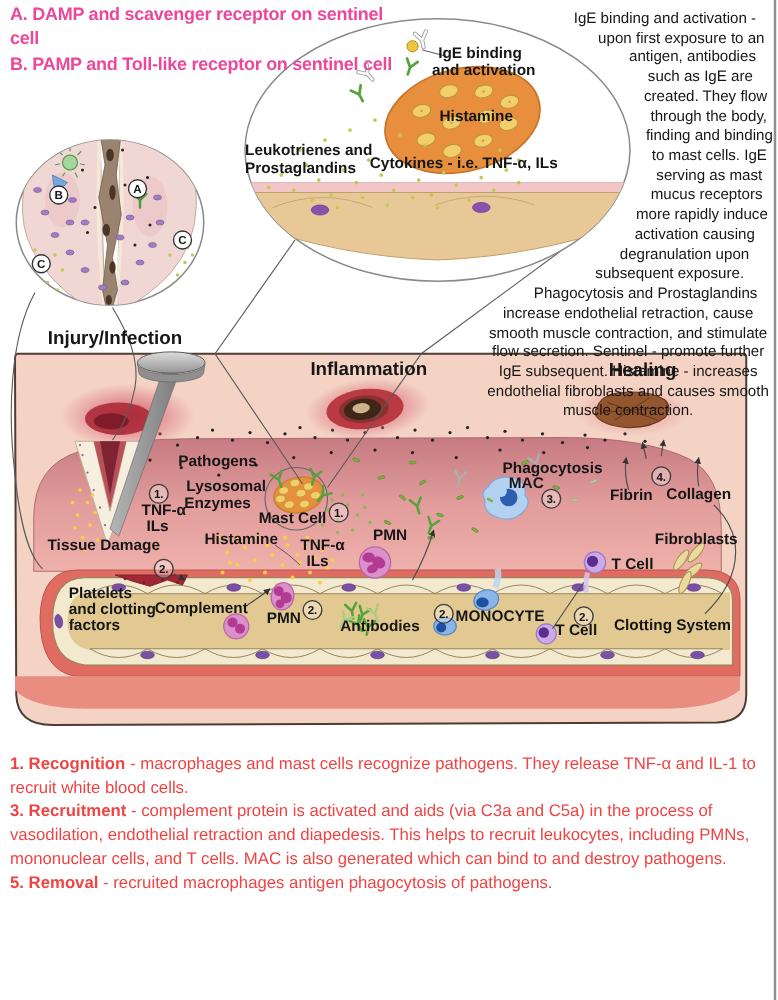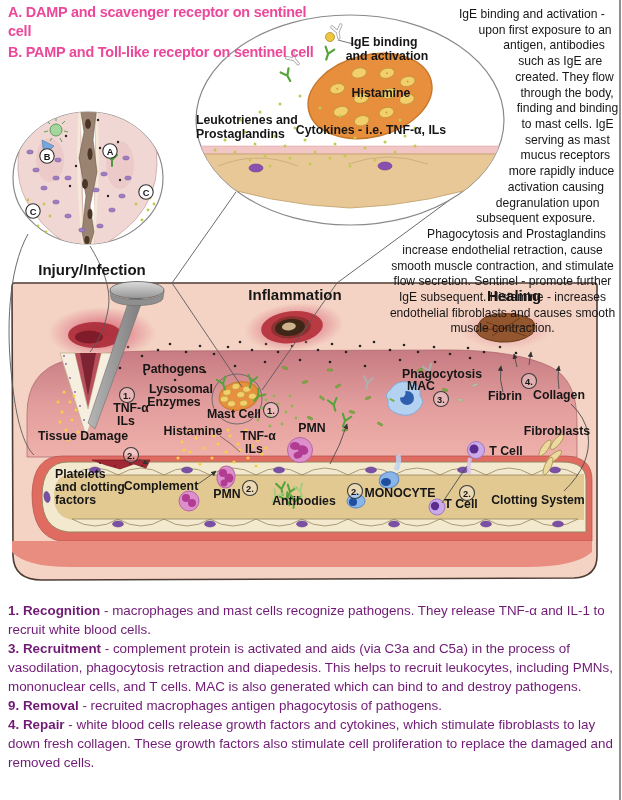--- a/index.html
+++ b/index.html
@@ -8,21 +8,21 @@
   .abs{position:absolute}
   svg{position:absolute;left:0;top:0}
   .notes{left:8px;top:3px;width:306px;font-size:14.4px;font-weight:700;line-height:1.3;
          color:#ec4899;letter-spacing:-0.2px}
   .notes div{margin-bottom:3px}
   .rtext{left:386px;top:7px;width:233px;font-size:12.1px;line-height:1.3;color:#161616;
          text-align:center;font-weight:400}
   .rtext .b{font-weight:400}
   .spacer{float:left;width:130px;height:238px;shape-outside:ellipse(162px 112px at -36px 112px);
           shape-margin:5px}
-  .steps{left:8px;top:601px;width:610px;font-size:13.4px;line-height:19px;color:#701a75}
+  .steps{left:8px;top:601px;width:610px;font-size:13.4px;line-height:19px;color:#ef4444}
   .steps p{margin:0}
   .steps .b{font-weight:700}
   .edge{left:619px;top:0;width:2px;height:800px;background:#909090}
   svg text{font-family:"Liberation Sans",sans-serif;font-weight:700;fill:#161616}
   .lbl{font-size:12.3px}
   .lg{font-size:15px}
   .num{font-size:9.3px}
   .mid{text-anchor:middle}
 </style>
 </head>
@@ -660,19 +660,18 @@
   <div class="abs rtext">
     <div class="spacer"></div>
     <span class="b">IgE binding and activation</span><span> - upon first exposure to an antigen, antibodies such as IgE are created. They flow through the body, finding and binding to mast cells. IgE serving as mast mucus receptors more rapidly induce activation causing degranulation upon subsequent exposure. </span>
     <span class="b">Phagocytosis and Prostaglandins</span><span> increase endothelial retraction, cause smooth muscle contraction, and stimulate flow secretion. </span>
     <span class="b">Sentinel</span><span> - promote further IgE subsequent.  </span>
     <span class="b">Histamine</span><span> - increases endothelial fibroblasts and causes smooth muscle contraction.</span>
   </div>
 
   <div class="abs steps">
     <p><span class="b">1. Recognition</span><span> - macrophages and mast cells recognize pathogens.  They release TNF-α and IL-1 to recruit white blood cells.</span></p>
-    <p><span class="b">3. Recruitment</span><span> - complement protein is activated and aids (via C3a and C5a) in the process of vasodilation,  phagocytosis retraction and diapedesis. This helps to recruit leukocytes, including PMNs,  mononuclear cells, and T cells. MAC is also generated which can bind to and destroy pathogens.</span></p>
-    <p><span class="b">9. Removal</span><span> - recruited macrophages antigen phagocytosis of pathogens.</span></p>
-    <p><span class="b">4. Repair</span><span> - white blood cells release growth factors and cytokines, which stimulate fibroblasts to lay down fresh collagen. These growth factors also stimulate cell proliferation to replace the damaged and removed cells.</span></p>
+    <p><span class="b">3. Recruitment</span><span> - complement protein is activated and aids (via C3a and C5a) in the process of vasodilation,  endothelial retraction and diapedesis. This helps to recruit leukocytes, including PMNs,  mononuclear cells, and T cells. MAC is also generated which can bind to and destroy pathogens.</span></p>
+    <p><span class="b">5. Removal</span><span> - recruited macrophages antigen phagocytosis of pathogens.</span></p>
   </div>
 
   <div class="abs edge"></div>
 </div>
 
 </body></html>

